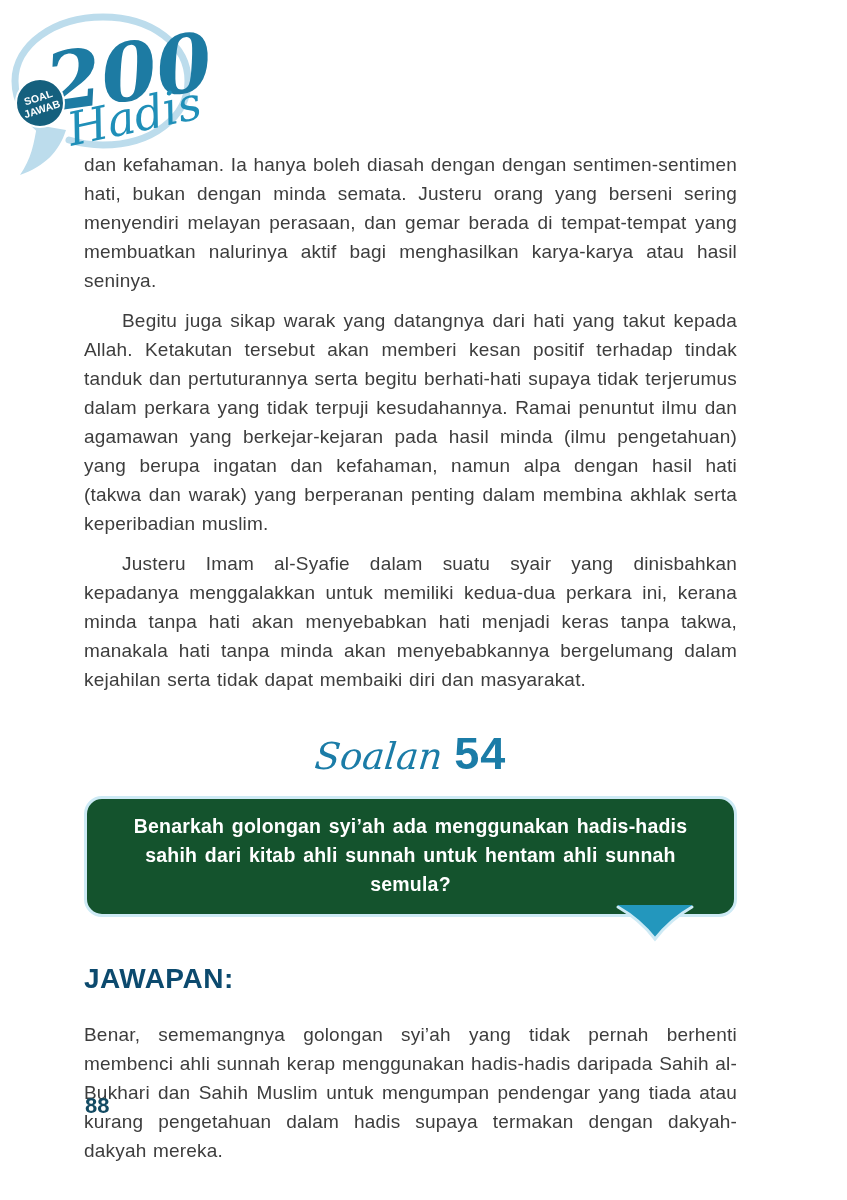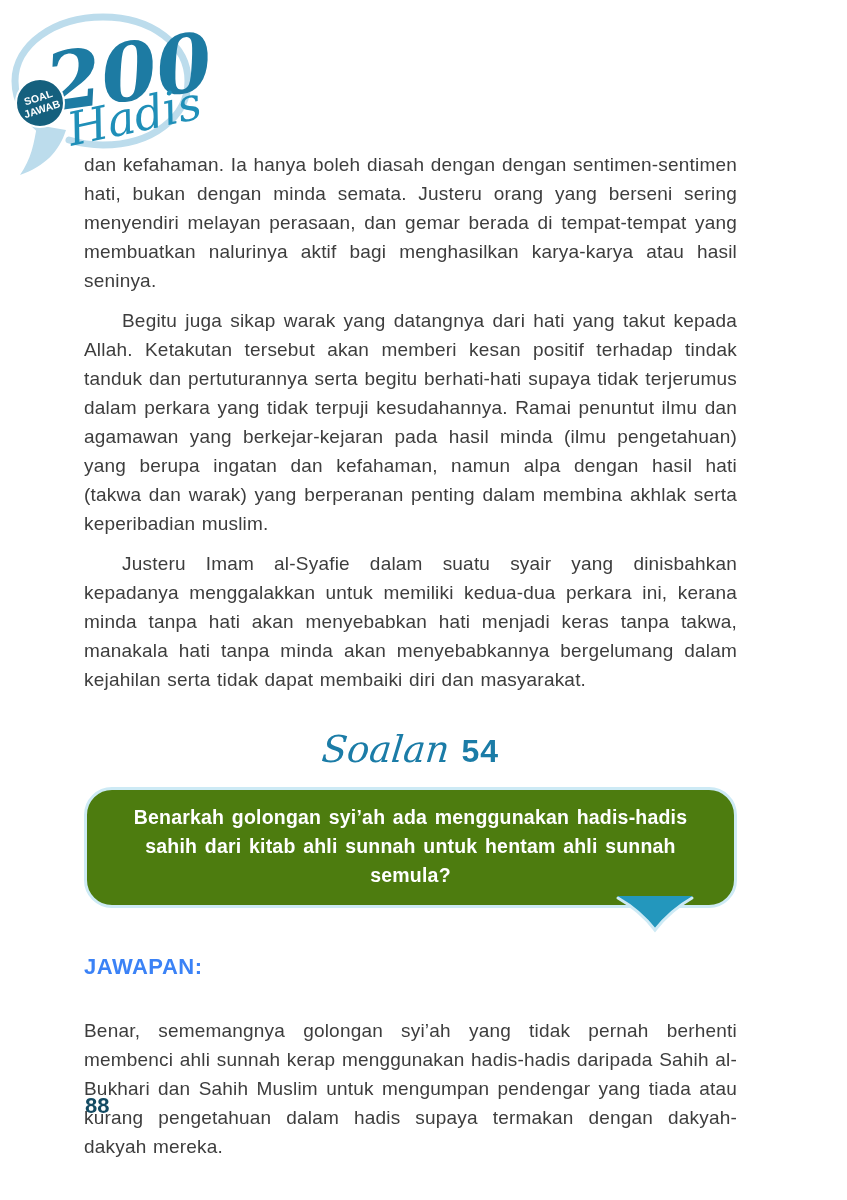--- a/index.html
+++ b/index.html
@@ -51,32 +51,32 @@
     color: #1b7ca7;
   }
   .soalan-script {
     font-family: "DejaVu Serif", serif;
     font-style: italic;
     font-size: 37px;
     transform: skewX(-6deg);
     display: inline-block;
   }
   .soalan-number {
-    font-size: 32px;
+    font-size: 45px;
     font-weight: bold;
     letter-spacing: 1px;
   }
 
   
   .question-bubble {
     position: relative;
     margin-top: 16px;
-    background: #4d7c0f;
+    background: #14532d;
     border: 3px solid #cdeaf5;
-    border-radius: 28px;
+    border-radius: 18px;
     padding: 13px 26px 15px 26px;
   }
   .question-bubble p {
     color: #ffffff;
     font-weight: bold;
     font-size: 19.5px;
     line-height: 29px;
     text-align: center;
     letter-spacing: 0.2px;
     word-spacing: 2px;
@@ -86,24 +86,24 @@
     right: 38px;
     bottom: -31px;
     width: 82px;
     height: 40px;
     overflow: visible;
   }
 
   
   .jawapan {
     margin-top: 46px;
-    margin-bottom: 36px;
-    font-size: 22px;
+    margin-bottom: 25px;
+    font-size: 28px;
     font-weight: bold;
-    color: #3b82f6;
+    color: #0c4a6e;
     letter-spacing: 0.5px;
   }
   .answer-text { margin-bottom: 2px; }
 
   
   .page-number {
     position: absolute;
     left: 85px;
     top: 1093px;
     font-size: 22px;

